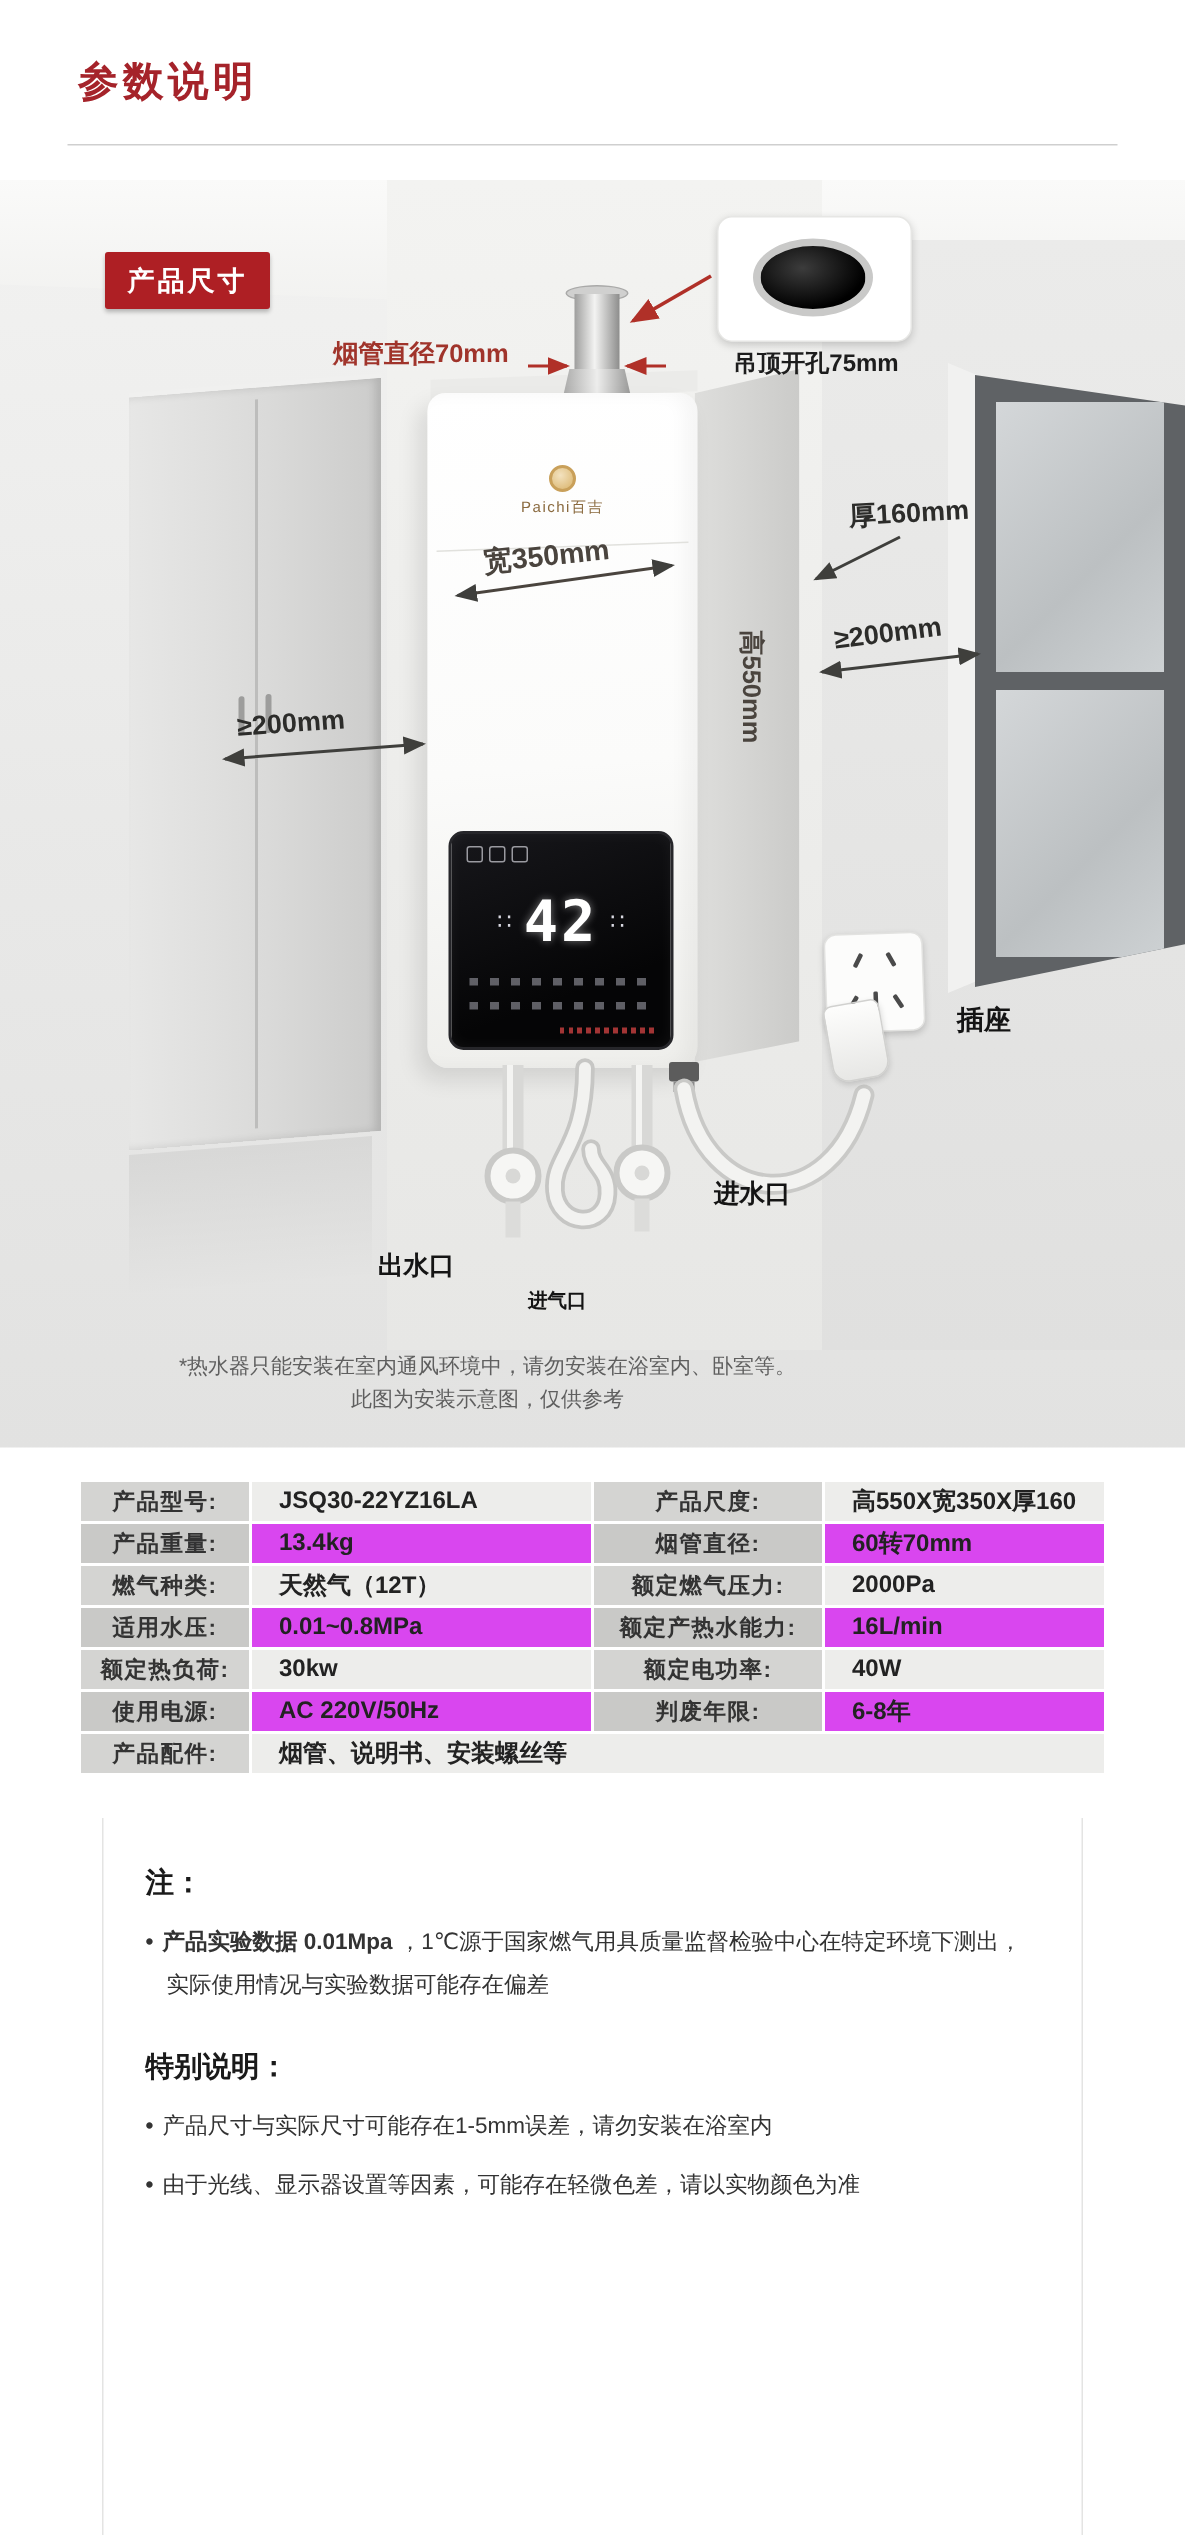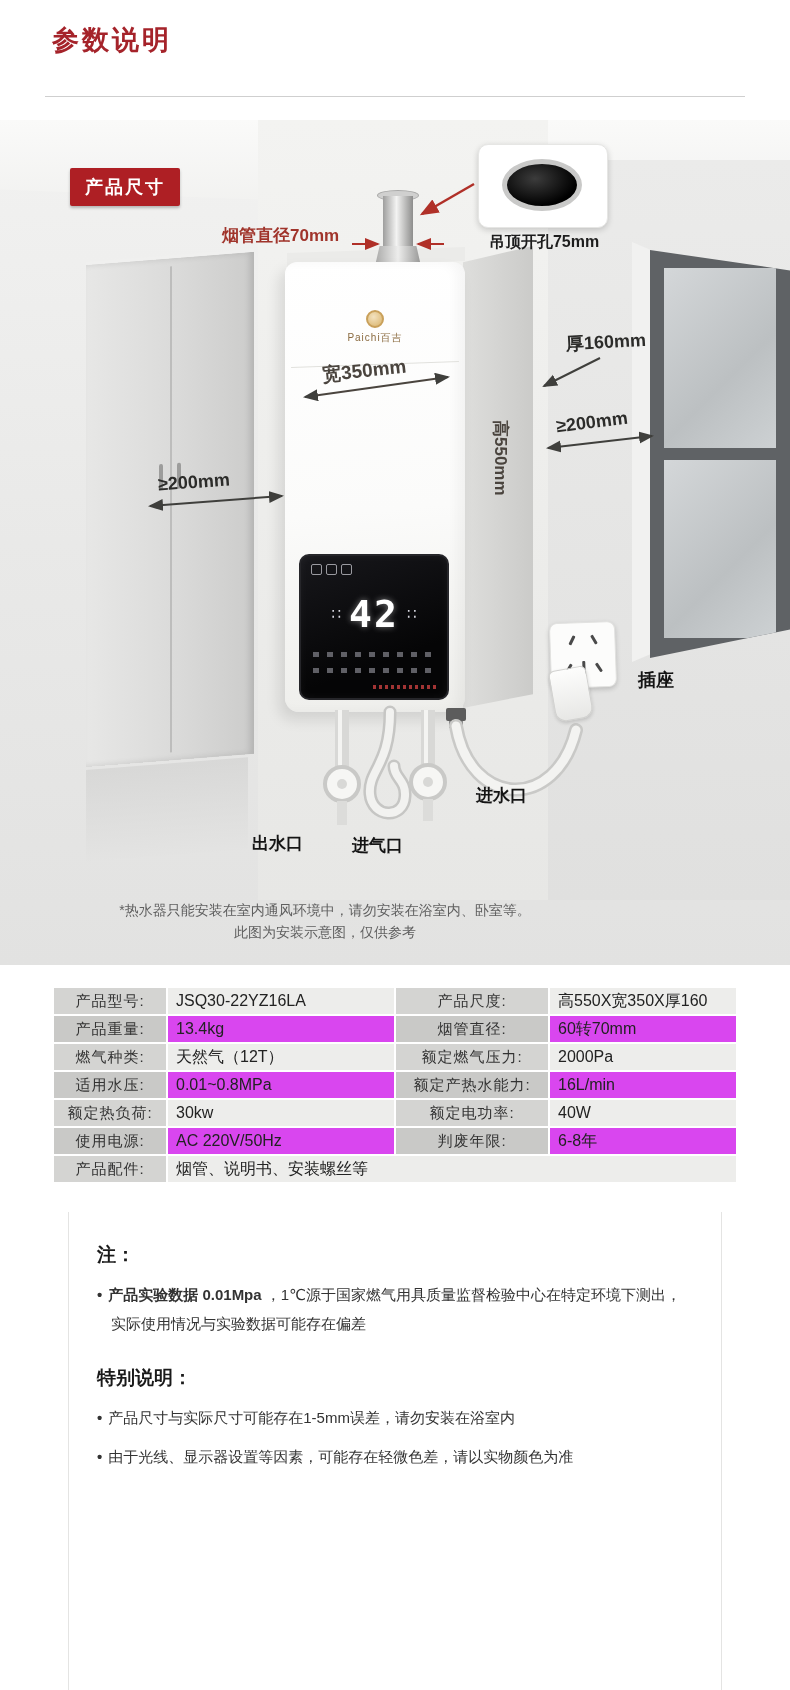--- a/index.html
+++ b/index.html
@@ -5,21 +5,21 @@
   html,body { margin:0; padding:0; background:#fff; }
   * { box-sizing:border-box; }
   .page {
     position:relative; width:790px; height:1690px; margin:0 auto;
     background:#fff; overflow:hidden;
     font-family:"Liberation Sans","DejaVu Sans",sans-serif; color:#222;
   }
 
   
   .page-title {
-    position:absolute; left:52px; top:22px; margin:0;
+    position:absolute; left:52px; top:36px; margin:0;
     font-size:27px; font-weight:bold; letter-spacing:3px; color:#a5232a;
   }
   .header-rule { position:absolute; left:45px; top:96px; width:700px; height:1px; background:#cfcfcf; }
 
   
   .illu {
     position:absolute; left:0; top:120px; width:790px; height:845px; overflow:hidden;
     background:linear-gradient(180deg,#f2f2f1 0%,#e9e9e8 50%,#e2e2e1 100%);
   }
   .ceiling { position:absolute; left:0; top:0; width:790px; height:120px;
@@ -122,35 +122,35 @@
   .lbl-flue   { left:222px; top:104px; font-size:17px; color:#a0342b;text-align:center; }
   .lbl-hole   { left:474px; top:112px; width:140px; text-align:center; font-size:16px; color:#1d1d1d; }
   .lbl-thick  { left:566px; top:210px; font-size:18px; color:#2c2c2a; transform:rotate(-3deg); }
   .lbl-w350   { left:322px; top:238px; font-size:19px; color:#4a443e; transform:rotate(-6deg); }
   .lbl-h550   { left:512px; top:300px; font-size:17px; color:#4a443e;
                 transform:rotate(90deg); transform-origin:left top; }
   .lbl-r200   { left:556px; top:292px; font-size:18px; color:#2c2c2a; transform:rotate(-7deg); }
   .lbl-l200   { left:158px; top:352px; font-size:18px; color:#2c2c2a; transform:rotate(-4deg); }
   .lbl-socket { left:638px; top:548px; font-size:18px; color:#141414; }
   .lbl-outlet { left:252px; top:712px; font-size:17px; color:#141414; }
-  .lbl-gas    { left:352px; top:714px; font-size:17px; color:#141414; }
+  .lbl-gas    { left:352px; top:738px; font-size:13px; color:#141414; }
   .lbl-inlet  { left:476px; top:664px; font-size:17px; color:#141414; }
 
   .illu-note { position:absolute; left:0; width:650px; text-align:center; z-index:8;
     font-size:14px; color:#5f5f5f; }
   .illu-note.n1 { top:782px; }
   .illu-note.n2 { top:804px; }
 
   
   .spec-table { position:absolute; left:54px; top:988px; width:682px; z-index:2;
     display:grid; grid-template-columns:112px 226px 152px 186px;
     grid-auto-rows:26px; gap:2px; background:#fff; }
-  .cell { display:flex; align-items:center; }
+  .cell { display:flex; align-items:center;font-weight:bold; }
   .cell.lbl { justify-content:center; background:#d4d4d2; font-size:15px; color:#333; letter-spacing:1px; }
-  .cell.val { padding-left:8px; background:#ededeb; font-size:16px; color:#222; }
+  .cell.val { padding-left:18px; background:#ededeb; font-size:16px; color:#222; }
   .cell.alt.lbl { background:#c9c9c7; }
   .cell.alt.val { background:#d946ef; }
   .cell.span3 { grid-column:span 3; }
 
   
   .notes { position:absolute; left:68px; top:1212px; width:654px; height:478px;
     border-left:1px solid #e4e4e3; border-right:1px solid #e4e4e3;
     padding:30px 28px 0 28px; }
   .note-title { font-size:19px; font-weight:bold; color:#1a1a1a; margin:0 0 12px 0; }
   .note-title.special { margin-top:26px; }

